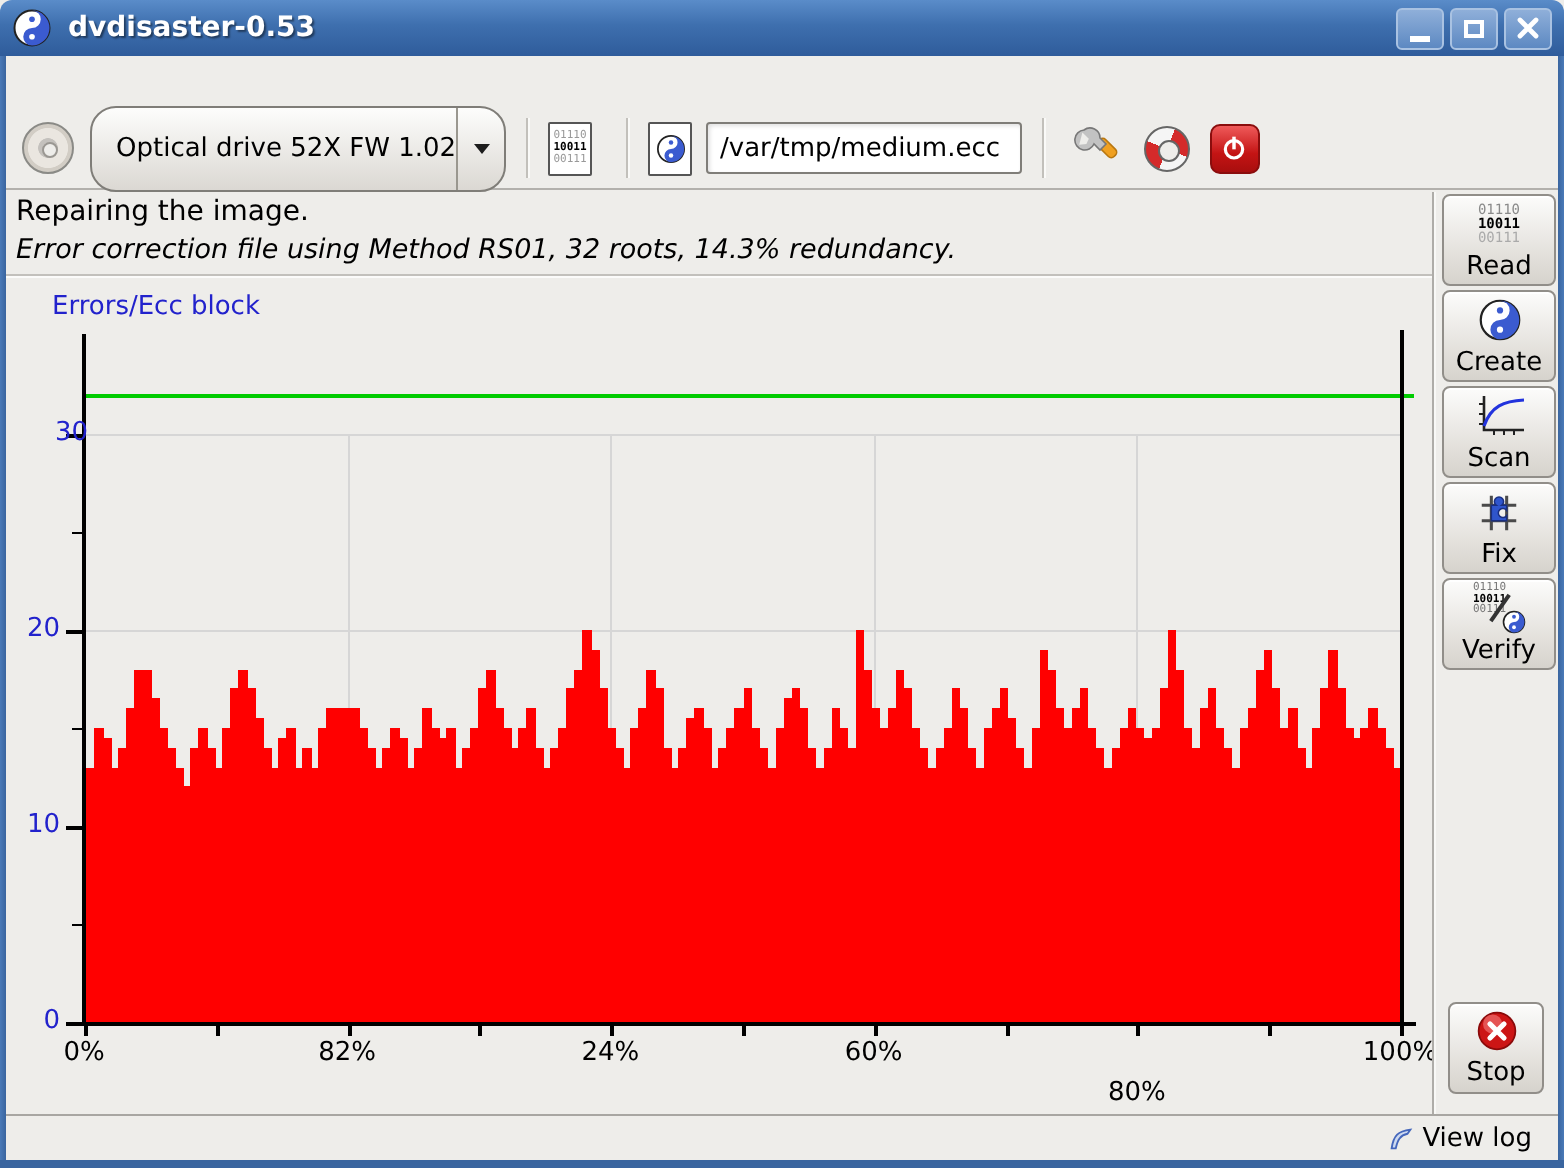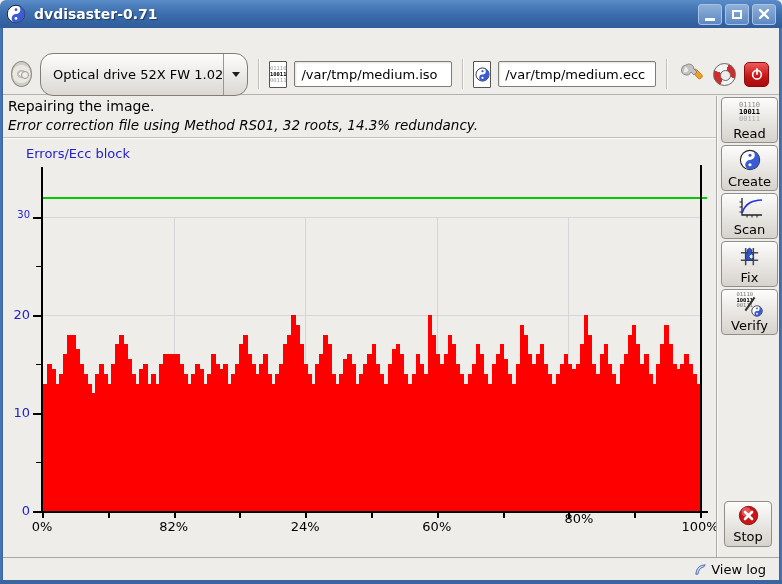--- a/index.html
+++ b/index.html
@@ -104,21 +104,21 @@
 
 <div class="screen">
 
   <div class="titlebar">
     <svg width="20" height="20" viewBox="0 0 24 24">
       <circle cx="12" cy="12" r="10.5" fill="#fff" stroke="#222" stroke-width="1.2"></circle>
       <path d="M12 1.5 A10.5 10.5 0 0 1 12 22.5 A5.25 5.25 0 0 1 12 12 A5.25 5.25 0 0 0 12 1.5 Z" fill="#3b5bd0"></path>
       <circle cx="12" cy="6.75" r="1.7" fill="#3b5bd0"></circle>
       <circle cx="12" cy="17.25" r="1.7" fill="#fff"></circle>
     </svg>
-    <span class="title-text">dvdisaster-0.71</span>
+    <span class="title-text">dvdisaster-0.53</span>
     <div class="winbtns">
       <div class="winbtn">
           <span class="g-min"></span>
         </div>
       <div class="winbtn">
           <span class="g-max"></span>
         </div>
       <div class="winbtn">
         <svg width="12" height="12" viewBox="0 0 12 12">
             <path d="M2 2 L10 10 M10 2 L2 10" stroke="#fff" stroke-width="2.4" stroke-linecap="round"></path>
@@ -138,21 +138,20 @@
       <span class="combo-arrow">
           <span class="tri"></span>
         </span>
     </div>
     <div class="tsep"></div>
     <div class="docicon">
       <span class="bin g">01110</span>
       <span class="bin b">10011</span>
       <span class="bin g">00111</span>
     </div>
-    <input class="entry" value="/var/tmp/medium.iso" style="">
     <div class="tsep"></div>
     <div class="docicon">
       <svg width="15" height="15" viewBox="0 0 24 24">
         <circle cx="12" cy="12" r="10.5" fill="#fff" stroke="#222" stroke-width="1.4"></circle>
         <path d="M12 1.5 A10.5 10.5 0 0 1 12 22.5 A5.25 5.25 0 0 1 12 12 A5.25 5.25 0 0 0 12 1.5 Z" fill="#3b5bd0"></path>
         <circle cx="12" cy="6.75" r="1.8" fill="#3b5bd0"></circle>
         <circle cx="12" cy="17.25" r="1.8" fill="#fff"></circle>
       </svg>
     </div>
     <input class="entry" value="/var/tmp/medium.ecc" style="">
@@ -358,38 +357,38 @@
       <div style="left: 41px; top: 167px; width: 2px; height: 346px; background: rgb(0, 0, 0);"></div>
       <div style="left: 700px; top: 165px; width: 2px; height: 348px; background: rgb(0, 0, 0);"></div>
       <div style="left: 35px; top: 511px; width: 673px; height: 2px; background: rgb(0, 0, 0);"></div>
       <div style="left: 33px; top: 511px; width: 8px; height: 2px; background: rgb(0, 0, 0);"></div>
       <div style="left: 2px; top: 503px; width: 28px; text-align: right; font-size: 13px; color: rgb(34, 34, 204);">0</div>
       <div style="left: 33px; top: 413px; width: 8px; height: 2px; background: rgb(0, 0, 0);"></div>
       <div style="left: 2px; top: 405px; width: 28px; text-align: right; font-size: 13px; color: rgb(34, 34, 204);">10</div>
       <div style="left: 33px; top: 315px; width: 8px; height: 2px; background: rgb(0, 0, 0);"></div>
       <div style="left: 2px; top: 307px; width: 28px; text-align: right; font-size: 13px; color: rgb(34, 34, 204);">20</div>
       <div style="left: 33px; top: 217px; width: 8px; height: 2px; background: rgb(0, 0, 0);"></div>
-      <div style="left: 2px; top: 209px; width: 28px; text-align: right; font-size: 10px; color: rgb(34, 34, 204);">30</div>
+      <div style="left: 16px; top: 209px; width: 28px; text-align: right; font-size: 13px; color: rgb(34, 34, 204);">30</div>
       <div style="left: 36px; top: 462px; width: 5px; height: 1px; background: rgb(0, 0, 0);"></div>
       <div style="left: 36px; top: 364px; width: 5px; height: 1px; background: rgb(0, 0, 0);"></div>
       <div style="left: 36px; top: 266px; width: 5px; height: 1px; background: rgb(0, 0, 0);"></div>
       <div style="left: 42px; top: 513px; width: 2px; height: 5px; background: rgb(0, 0, 0);"></div>
       <div style="left: 17px; top: 519px; width: 50px; text-align: center; font-size: 13px; color: rgb(0, 0, 0);">0%</div>
       <div style="left: 107.8px; top: 513px; width: 2px; height: 5px; background: rgb(0, 0, 0);"></div>
       <div style="left: 173.6px; top: 513px; width: 2px; height: 5px; background: rgb(0, 0, 0);"></div>
       <div style="left: 148.6px; top: 519px; width: 50px; text-align: center; font-size: 13px; color: rgb(0, 0, 0);">82%</div>
       <div style="left: 239.4px; top: 513px; width: 2px; height: 5px; background: rgb(0, 0, 0);"></div>
       <div style="left: 305.2px; top: 513px; width: 2px; height: 5px; background: rgb(0, 0, 0);"></div>
       <div style="left: 280.2px; top: 519px; width: 50px; text-align: center; font-size: 13px; color: rgb(0, 0, 0);">24%</div>
       <div style="left: 371px; top: 513px; width: 2px; height: 5px; background: rgb(0, 0, 0);"></div>
       <div style="left: 436.8px; top: 513px; width: 2px; height: 5px; background: rgb(0, 0, 0);"></div>
       <div style="left: 411.8px; top: 519px; width: 50px; text-align: center; font-size: 13px; color: rgb(0, 0, 0);">60%</div>
       <div style="left: 502.6px; top: 513px; width: 2px; height: 5px; background: rgb(0, 0, 0);"></div>
       <div style="left: 568.4px; top: 513px; width: 2px; height: 5px; background: rgb(0, 0, 0);"></div>
-      <div style="left: 543.4px; top: 511px; width: 50px; text-align: right; font-size: 13px; color: rgb(0, 0, 0);">80%</div>
+      <div style="left: 543.4px; top: 539px; width: 50px; text-align: center; font-size: 13px; color: rgb(0, 0, 0);">80%</div>
       <div style="left: 634.2px; top: 513px; width: 2px; height: 5px; background: rgb(0, 0, 0);"></div>
       <div style="left: 700px; top: 513px; width: 2px; height: 5px; background: rgb(0, 0, 0);"></div>
       <div style="left: 675px; top: 519px; width: 50px; text-align: center; font-size: 13px; color: rgb(0, 0, 0);">100%</div>
     </div>
 
 
   <div class="vsep"></div>
 
   <div class="side-btn" style="top:97px">
     <div class="ic">

